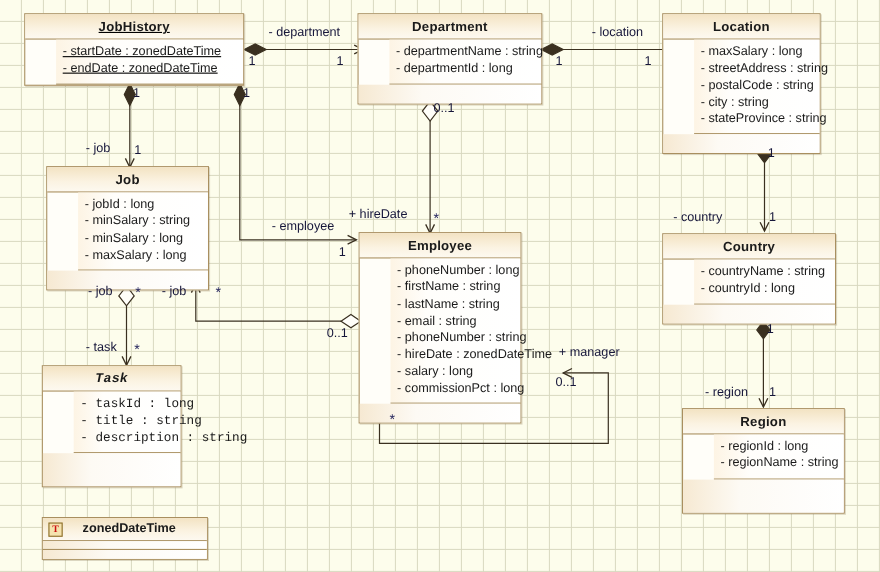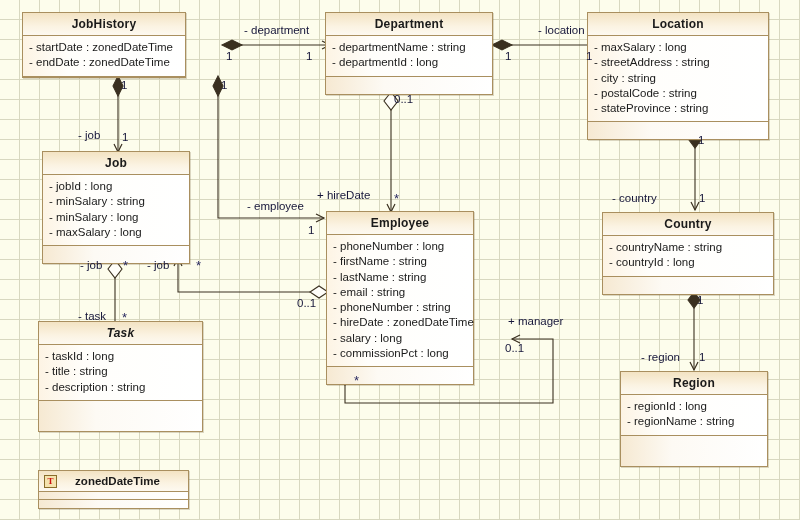--- a/index.html
+++ b/index.html
@@ -51,20 +51,21 @@
     letter-spacing: 0.2px;
   }
   .uml-class.abstract .cls-header {
     font-style: italic;
   }
   .uml-class .cls-attrs {
     box-sizing: border-box;
     padding: 4px 6px 5px 6px;
     border-bottom: 1px solid #a98f5f;
     background: linear-gradient(to right, #fdf4e4 0%, #fffefb 28%, #ffffff 100%);
+    margin-left: 28px;
   }
   .uml-class .cls-attrs .attr {
     font-size: 11.5px;
     color: #1a1a1a;
     line-height: 15.3px;
     white-space: nowrap;
   }
   .uml-class .cls-ops {
     box-sizing: border-box;
     height: 17px;
@@ -193,45 +194,45 @@
         <polygon points="695,132 689,140 695,148 701,140" fill="#3a3020" stroke="#3a3020"></polygon>
       </g>
 
       <g>
         <line x1="694" y1="308" x2="694" y2="370" marker-end="url(#openArrow)"></line>
         <polygon points="694,292 688,300 694,308 700,300" fill="#3a3020" stroke="#3a3020"></polygon>
       </g>
     </g>
   </svg>
 
-  <div class="uml-class" style="left:22px; top:12px; width:164px;">
+  <div class="uml-class" style="left:22px; top:12px; width:200px;text-decoration:underline;">
     <div class="cls-header">JobHistory</div>
     <div class="cls-attrs">
       <div class="attr">- startDate : zonedDateTime</div>
       <div class="attr">- endDate : zonedDateTime</div>
     </div>
     <div class="cls-ops" style="height:0; border:none;"></div>
   </div>
 
   <div class="uml-class" style="left:325px; top:12px; width:168px;">
     <div class="cls-header">Department</div>
     <div class="cls-attrs">
       <div class="attr">- departmentName : string</div>
       <div class="attr">- departmentId : long</div>
     </div>
     <div class="cls-ops"></div>
   </div>
 
-  <div class="uml-class" style="left:587px; top:12px; width:182px;">
+  <div class="uml-class" style="left:602px; top:12px; width:144px;">
     <div class="cls-header">Location</div>
     <div class="cls-attrs">
       <div class="attr">- maxSalary : long</div>
       <div class="attr">- streetAddress : string</div>
+      <div class="attr">- postalCode : string</div>
       <div class="attr">- city : string</div>
-      <div class="attr">- postalCode : string</div>
       <div class="attr">- stateProvince : string</div>
     </div>
     <div class="cls-ops"></div>
   </div>
 
   <div class="uml-class" style="left:42px; top:151px; width:148px;">
     <div class="cls-header">Job</div>
     <div class="cls-attrs">
       <div class="attr">- jobId : long</div>
       <div class="attr">- minSalary : string</div>
@@ -249,30 +250,30 @@
       <div class="attr">- lastName : string</div>
       <div class="attr">- email : string</div>
       <div class="attr">- phoneNumber : string</div>
       <div class="attr">- hireDate : zonedDateTime</div>
       <div class="attr">- salary : long</div>
       <div class="attr">- commissionPct : long</div>
     </div>
     <div class="cls-ops"></div>
   </div>
 
-  <div class="uml-class" style="left:602px; top:212px; width:172px;">
+  <div class="uml-class" style="left:602px; top:212px; width:158px;">
     <div class="cls-header">Country</div>
     <div class="cls-attrs">
       <div class="attr">- countryName : string</div>
       <div class="attr">- countryId : long</div>
     </div>
     <div class="cls-ops"></div>
   </div>
 
-  <div class="uml-class abstract" style="left:38px; top:321px; width:165px;">
+  <div class="uml-class abstract" style="left:38px; top:332px; width:127px;font-family:Liberation Mono, monospace;">
     <div class="cls-header">Task</div>
     <div class="cls-attrs">
       <div class="attr">- taskId : long</div>
       <div class="attr">- title : string</div>
       <div class="attr">- description : string</div>
     </div>
     <div class="cls-ops" style="height:30px;"></div>
   </div>
 
   <div class="uml-class" style="left:620px; top:371px; width:148px;">

